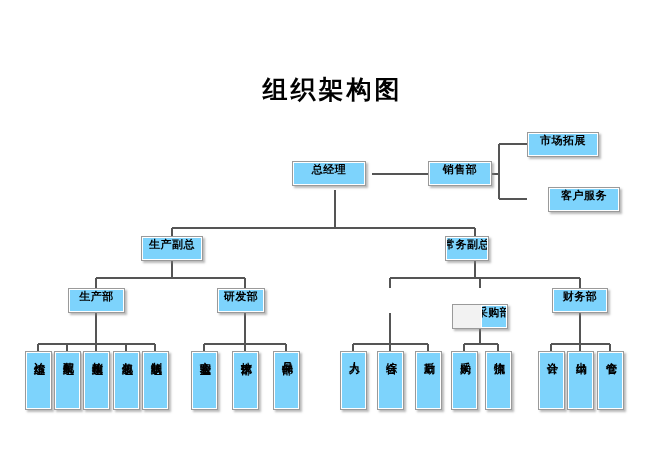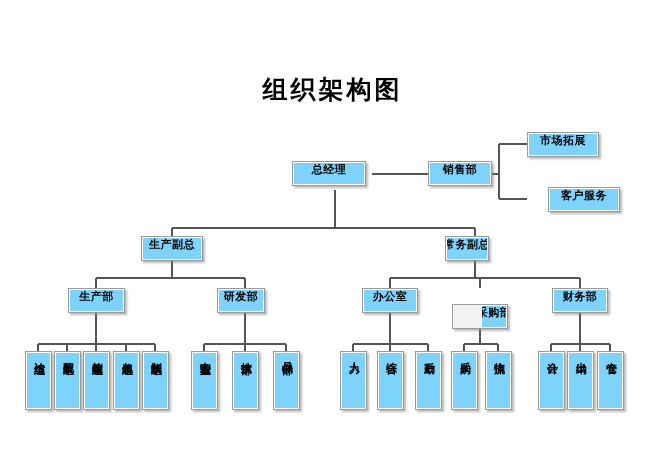--- a/index.html
+++ b/index.html
@@ -208,25 +208,20 @@
       <span class="label">生产部</span>
     </div>
   </div>
 
   <div class="node h" style="left:217px; top:288px; width:48px;">
     <div class="inner">
       <span class="label">研发部</span>
     </div>
   </div>
 
-  <div class="node h" style="left:362px; top:288px; width:56px;">
-    <div class="inner">
-      <span class="label">办公室</span>
-    </div>
-  </div>
 
   <div class="node h" style="left:452px; top:304px; width:56px;padding-left:28px;">
     <div class="inner">
       <span class="label">采购部</span>
     </div>
   </div>
 
   <div class="node h" style="left:552px; top:288px; width:56px;">
     <div class="inner">
       <span class="label">财务部</span>

